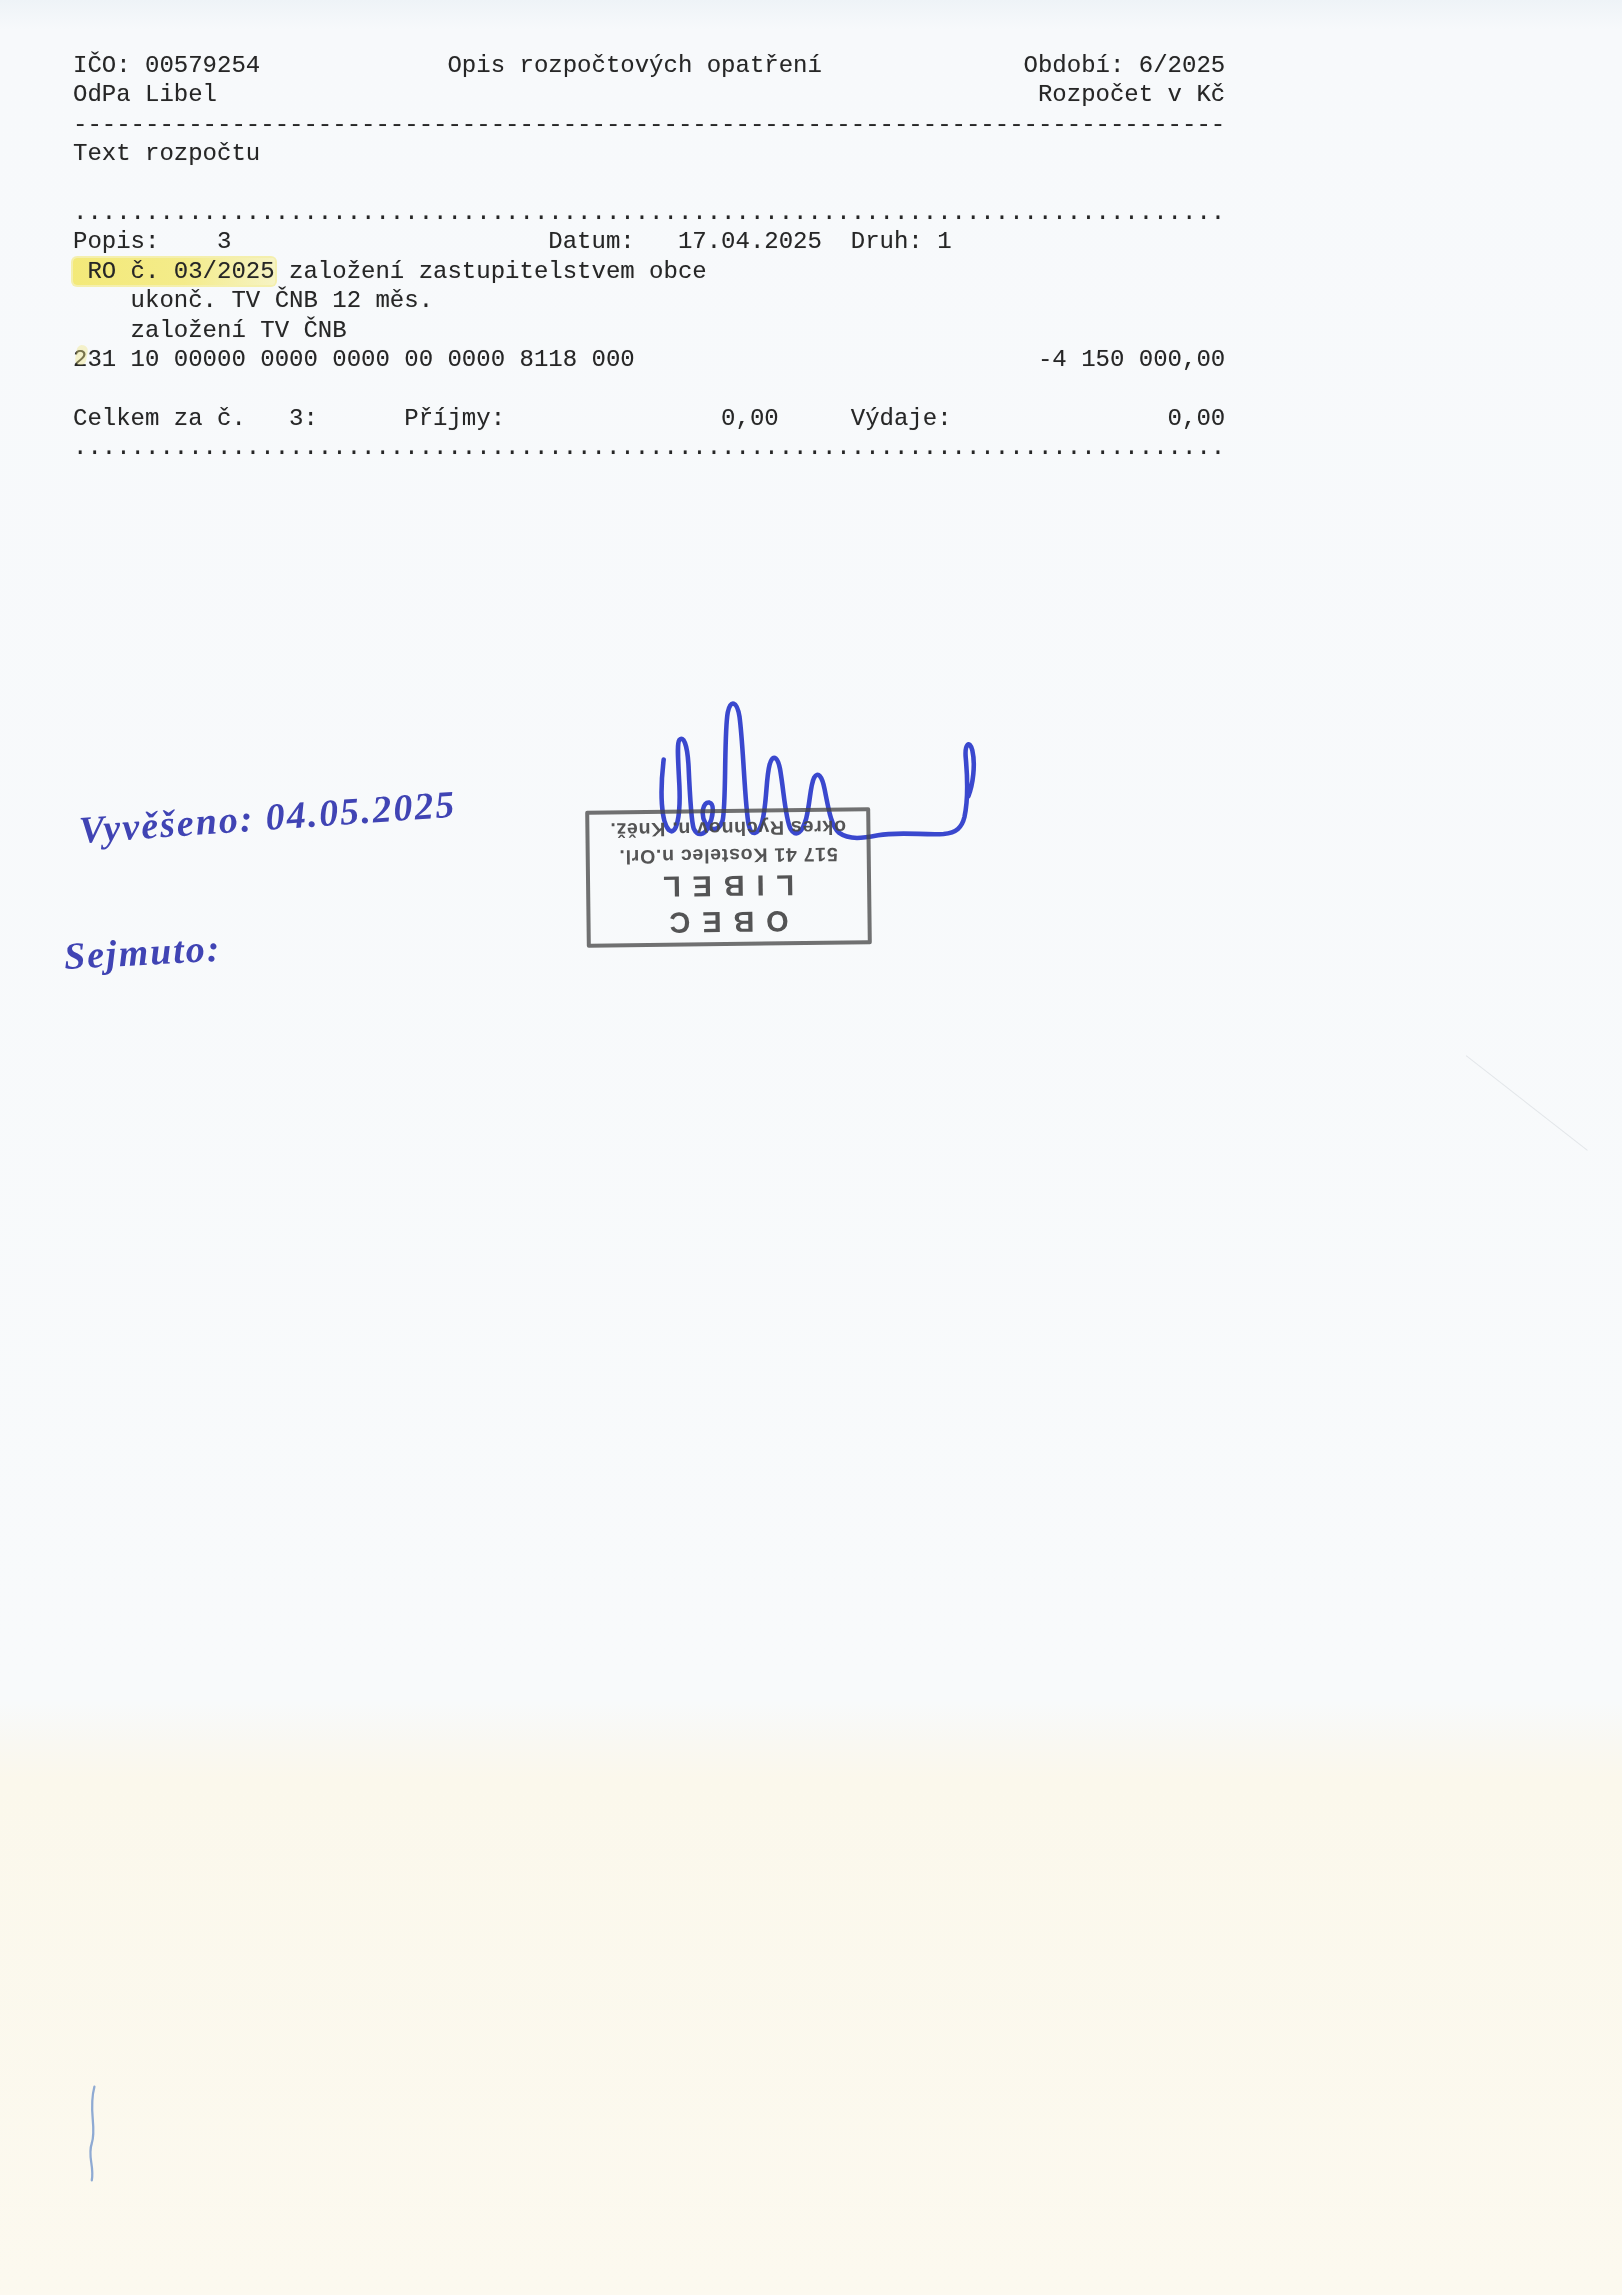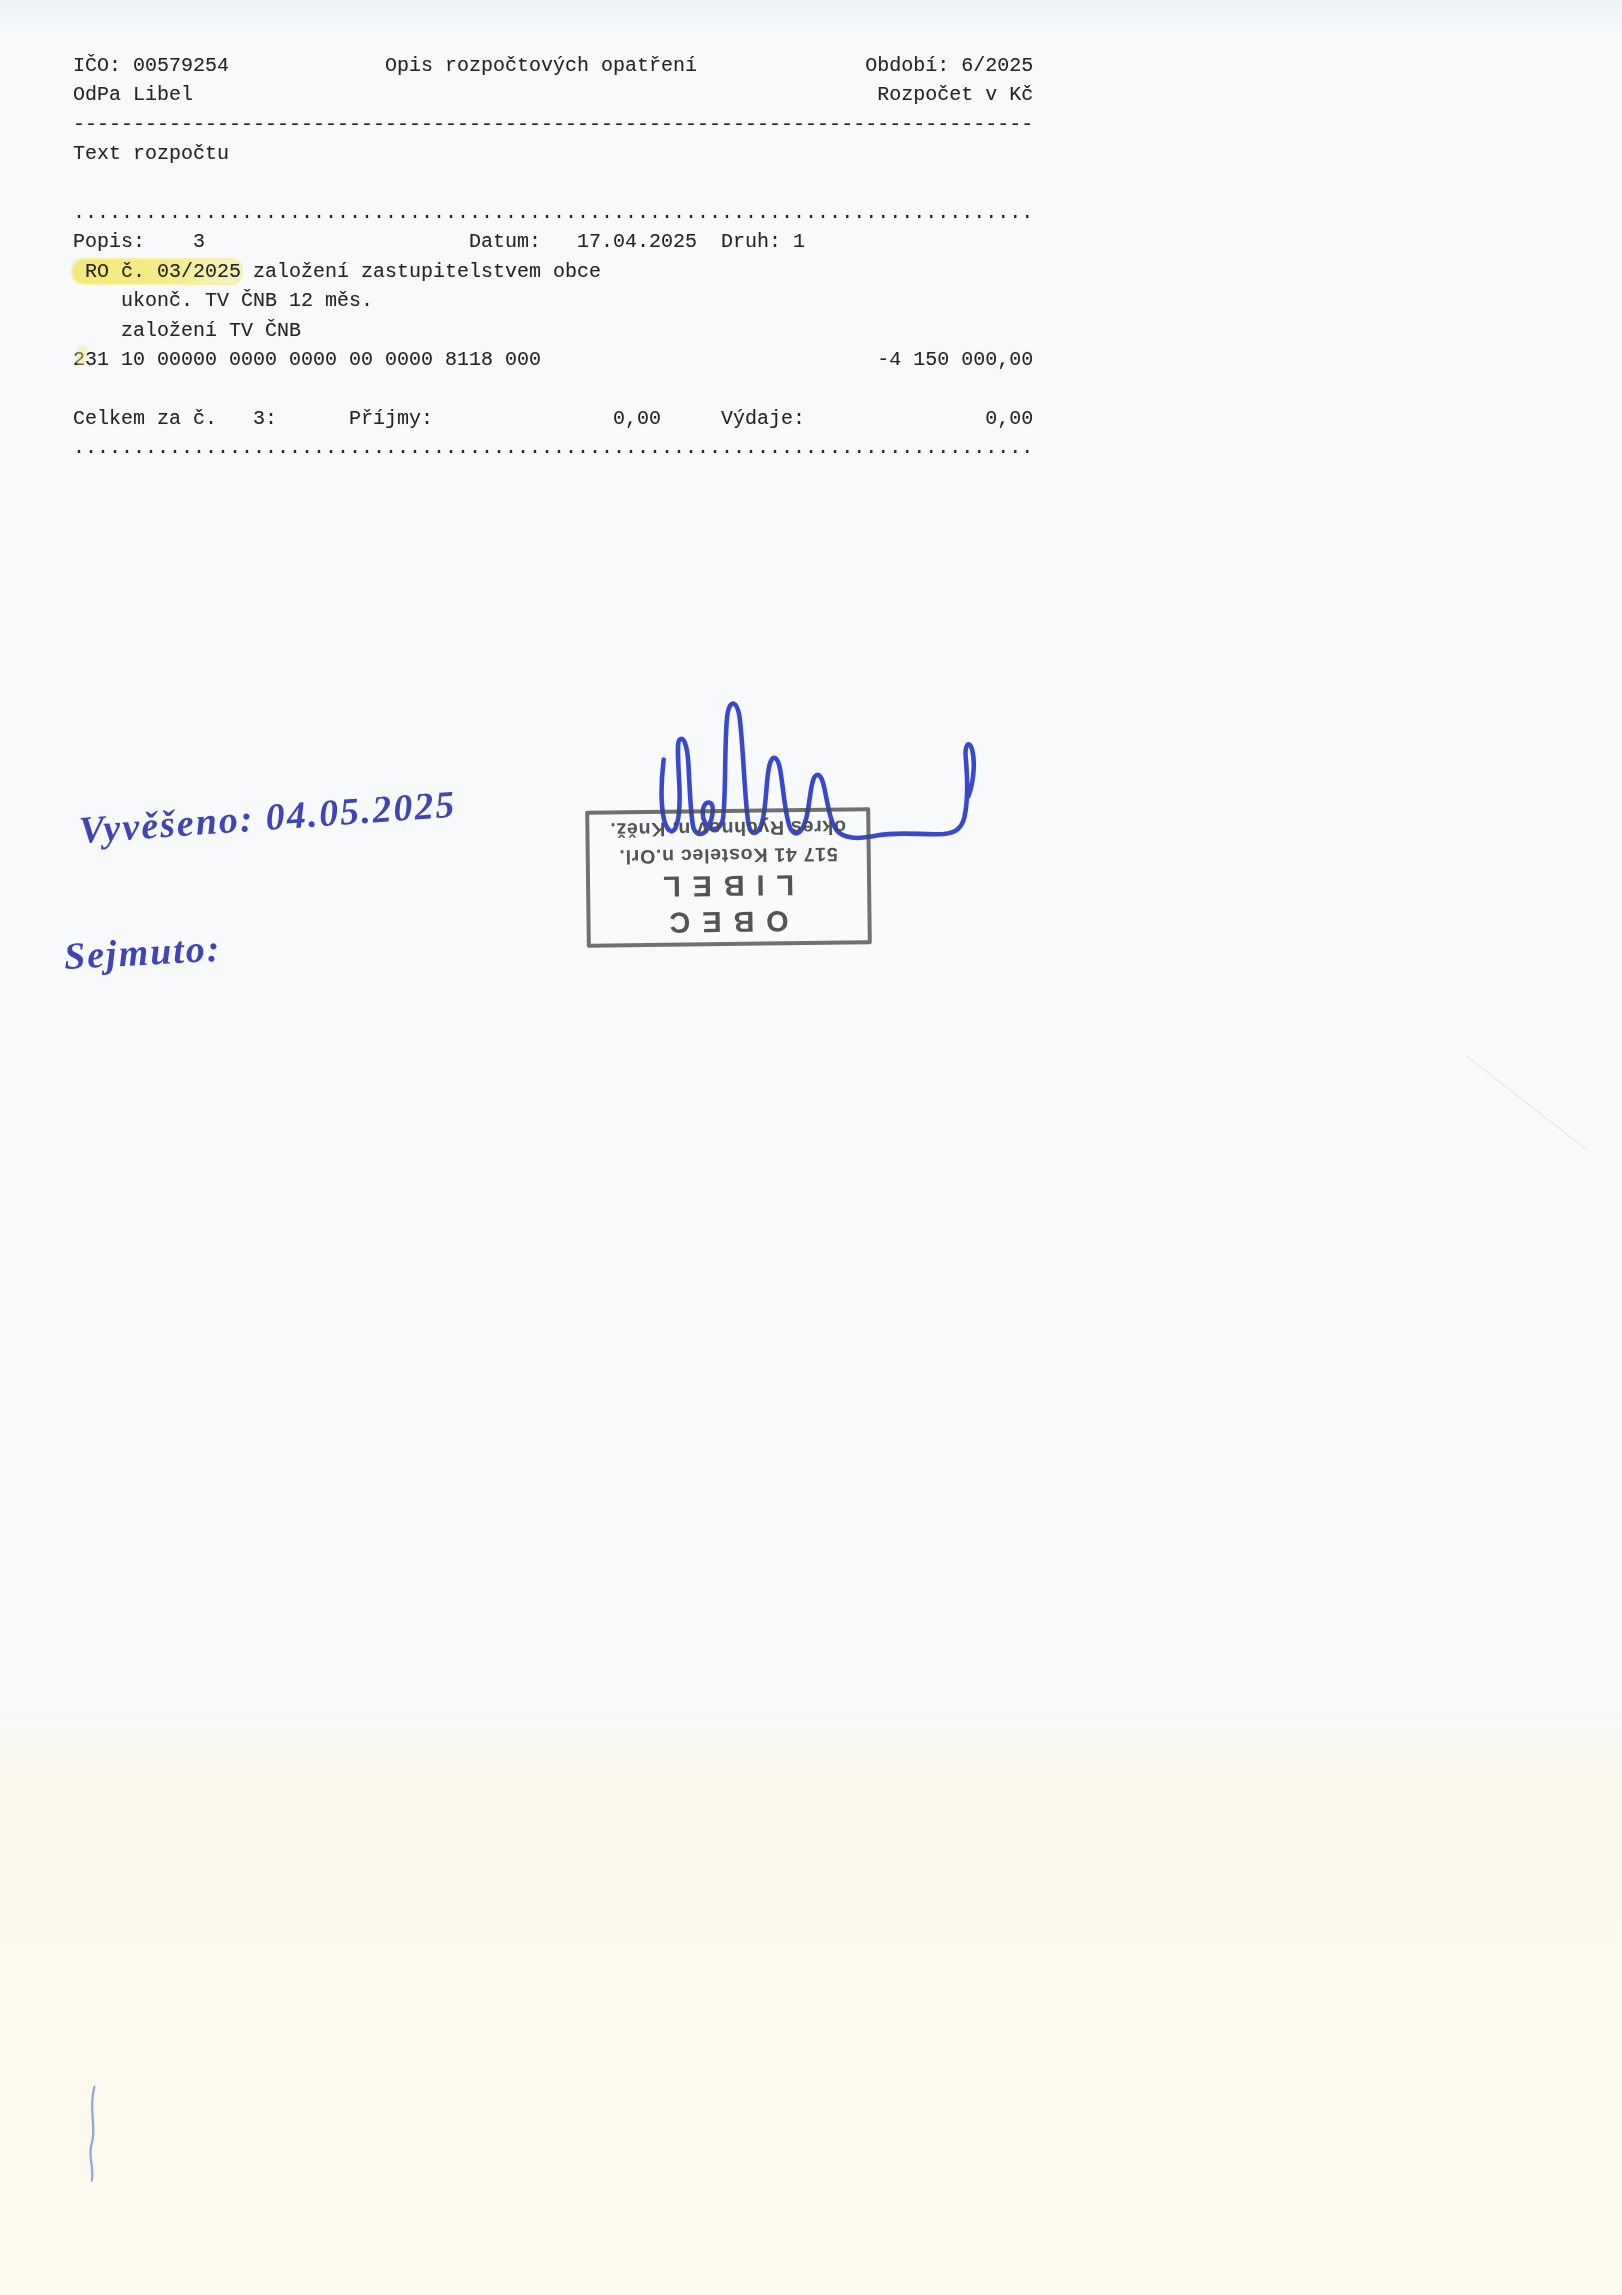--- a/index.html
+++ b/index.html
@@ -6,28 +6,28 @@
   body{
     width:1623px;height:2295px;position:relative;overflow:hidden;
     background:linear-gradient(180deg,#eef3f7 0px,#f7f9fb 29.4px,#f8fafb 1701px,#f9f8f2 1744px,#fbf8ec 1780px,#fcf9ef 2295px);
     font-family:"Liberation Mono", monospace;
   }
   .page{position:absolute;inset:0;}
   
   .report{
     position:absolute;left:73px;top:51px;width:1361px;
     font-family:"Liberation Mono", monospace;
-    font-size:20px;line-height:29.4px;color:#262626;
+    font-size:24px;line-height:29.4px;color:#262626;
     text-shadow:0 0 0.7px rgba(45,45,45,.30);
   }
   .ln{white-space:pre;height:29.4px;}
   .hl{
     background:linear-gradient(90deg,rgba(243,232,110,.92) 0%,rgba(243,232,110,.80) 55%,rgba(245,236,130,.45) 100%);
     box-shadow:0 0 0 2px rgba(243,232,110,.55);
-    border-radius:10px;
+    border-radius:4px;
   }
   .smudge{
     position:absolute;left:76px;top:345px;width:10.5px;height:19.6px;
     background:rgba(240,230,130,.40);border-radius:5.2px;transform:rotate(10deg);
   }
   
   .stamp{
     position:absolute;left:586px;top:809px;width:285px;height:137px;
     border:4.6px solid rgba(68,68,68,.82);border-radius:2px;
     transform:rotate(179.3deg);

